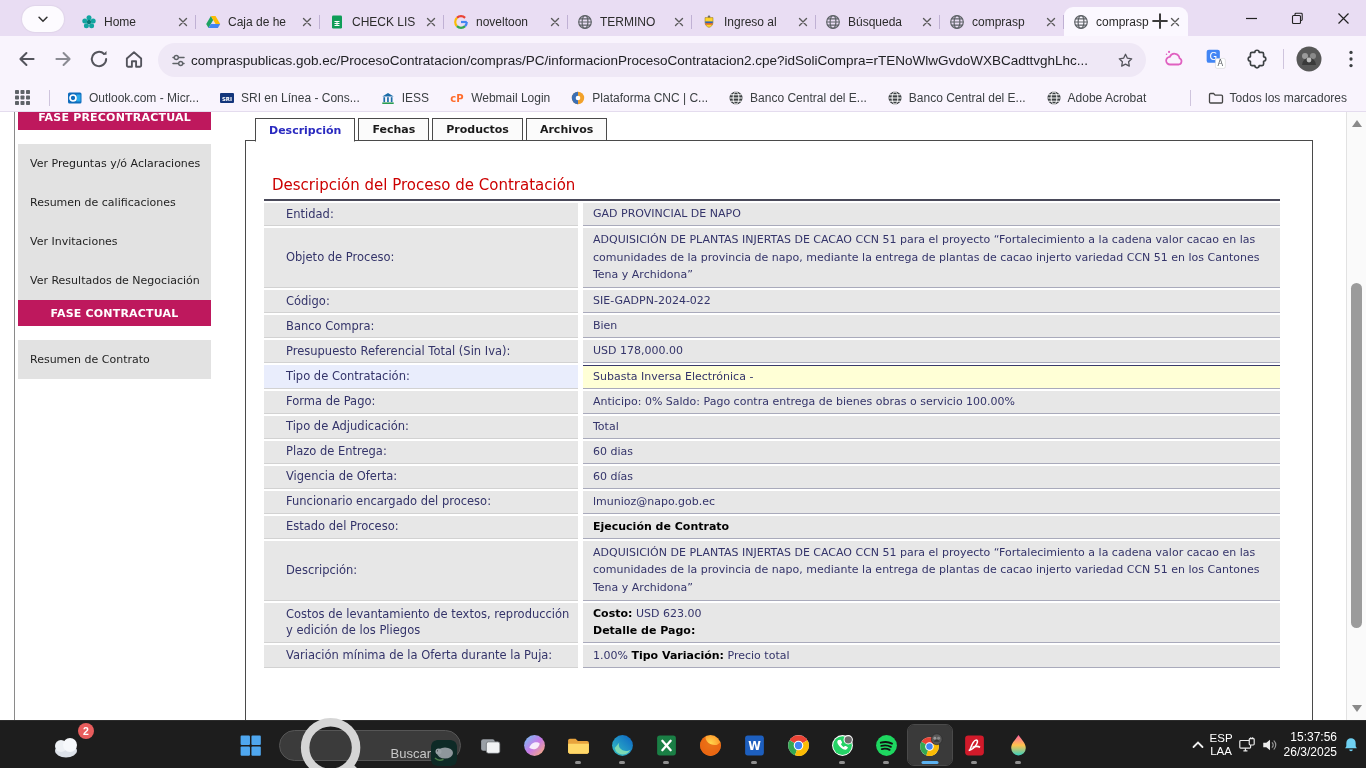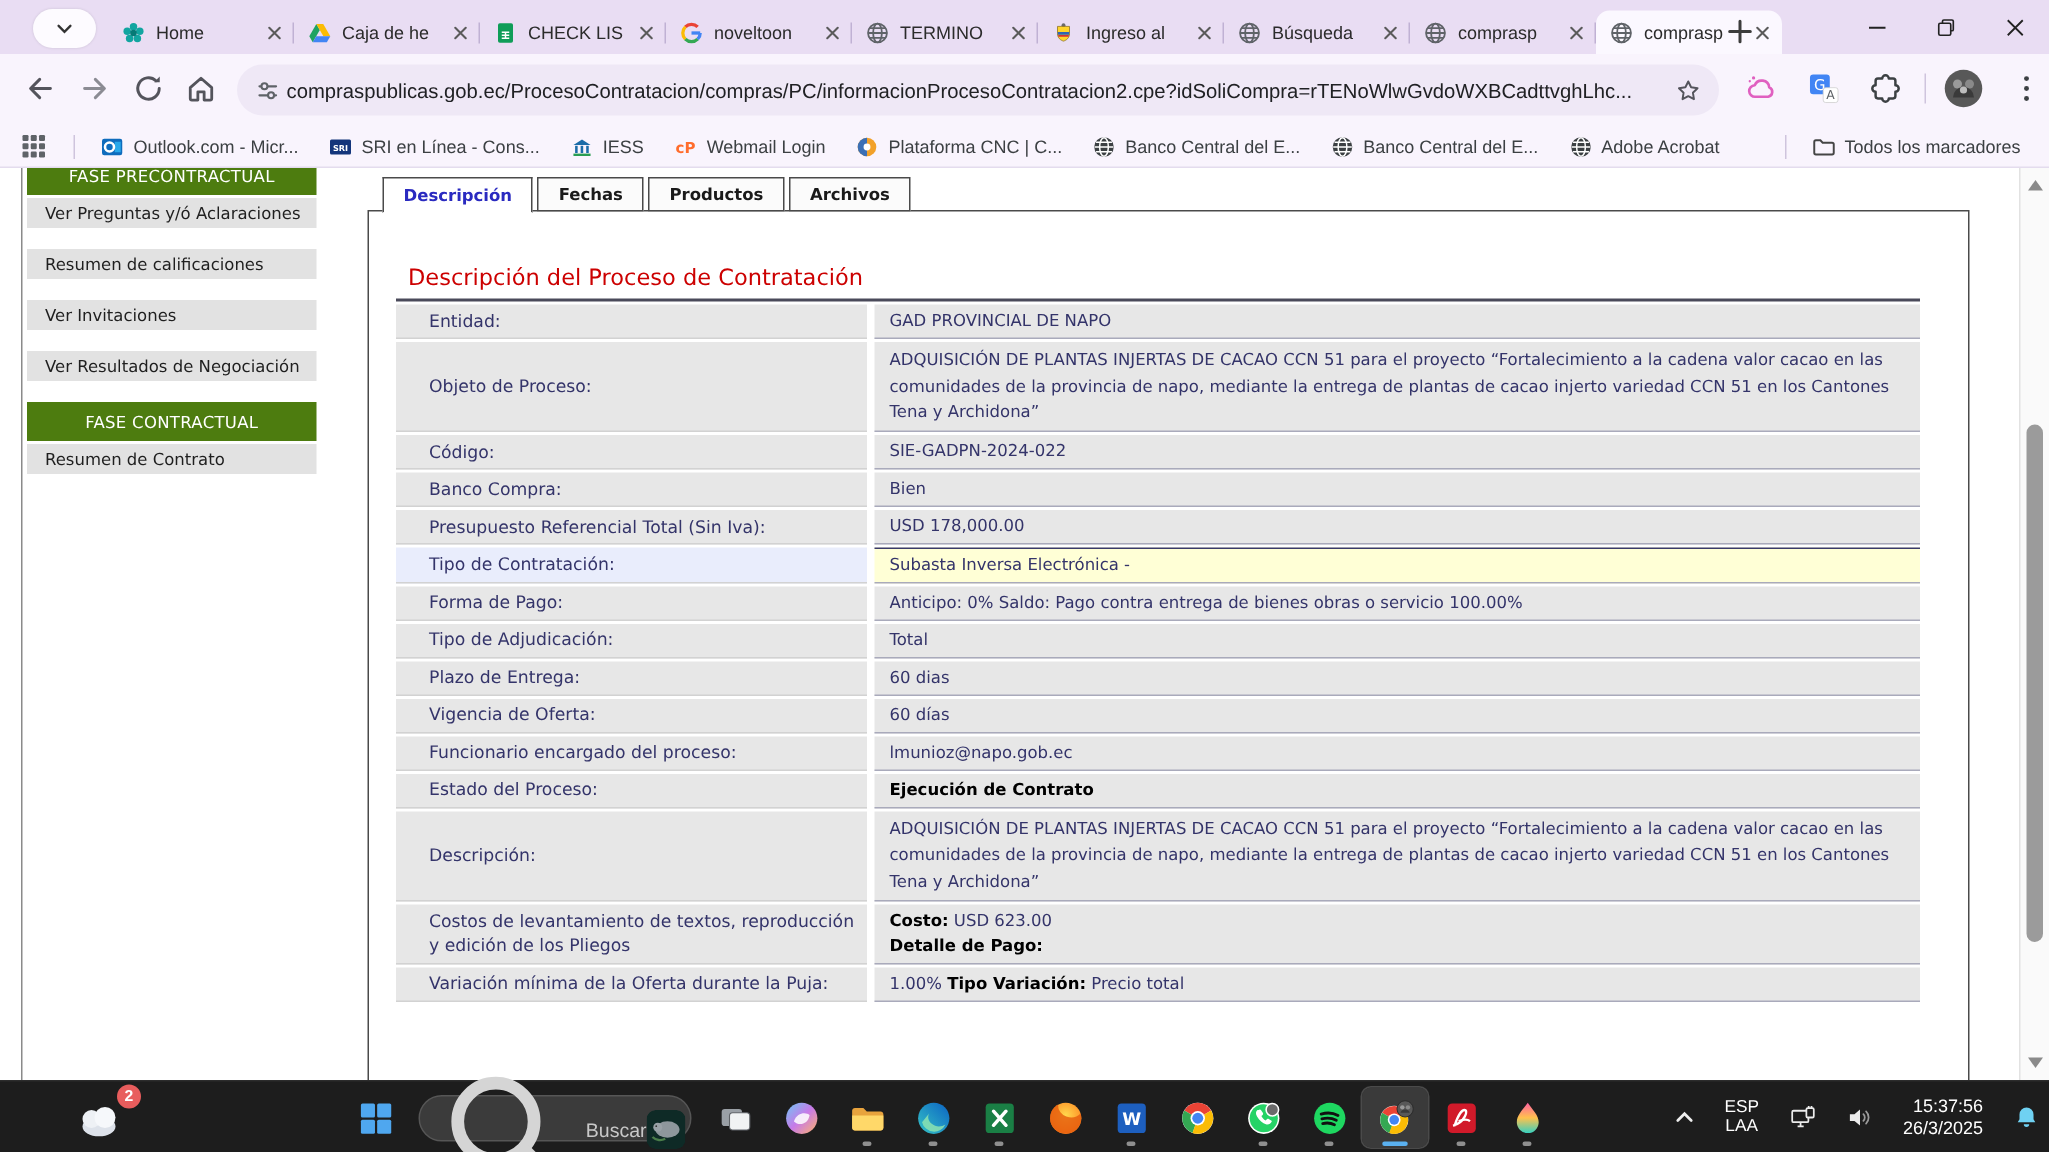--- a/index.html
+++ b/index.html
@@ -41,24 +41,24 @@
   .bmsep{width:1px;height:16px;background:#cfc4dd;margin:0 8px}
   .bm{display:flex;align-items:center;gap:6px;padding:3px 9px;border-radius:6px;font-size:12px;color:#3c4043;white-space:nowrap}
   .bm .ic{width:16px;height:16px}
   .bmright{margin-left:auto;display:flex;align-items:center;margin-right:10px}
 
   
   .page{position:absolute;top:112px;left:0;width:1366px;height:608px;background:#fff;overflow:hidden;
     font-family:"DejaVu Sans",sans-serif}
   .leftline{position:absolute;left:14px;top:0;width:1px;height:608px;background:#8a8a8a}
   .sidebar{position:absolute;left:18px;top:-8px;width:193px}
-  .sb-h{height:26px;background:#4d7c0f;color:#fff;font-size:11px;font-weight:400;display:flex;align-items:center;
-    justify-content:center;margin-bottom:2px;letter-spacing:.2px}
-  .sb-i{height:20px;background:#e2e2e2;color:#1f1f1f;font-size:11px;display:flex;align-items:center;
-    padding-left:12px;margin-bottom:14px}
+  .sb-h{height:26px;background:#be185d;color:#fff;font-size:11px;font-weight:700;display:flex;align-items:center;
+    justify-content:center;margin-bottom:14px;letter-spacing:.2px}
+  .sb-i{height:39px;background:#e2e2e2;color:#1f1f1f;font-size:11px;display:flex;align-items:center;
+    padding-left:12px;margin-bottom:0}
   .cbox{position:absolute;left:245px;top:28px;width:1068px;height:600px;border:1px solid #4a4a4a;background:#fff;box-sizing:border-box}
   .mtabs{position:absolute;left:255px;top:6px;display:flex;gap:3px;z-index:2}
   .mtab{height:23px;padding:0 13px;display:flex;align-items:center;font-size:11px;font-weight:700;color:#1a1a1a;
     background:#fbfbfb;border:1px solid #4a4a4a;box-sizing:border-box}
   .mtab.active{background:#fff;color:#2a2ac0;border-bottom:1px solid #fff;height:24px}
   .pheading{position:absolute;left:272px;top:64px;font-size:15px;color:#cc0000;z-index:2}
   .ptable{position:absolute;left:264px;top:87px;width:1016px;border-top:2px solid #4a4a5a;padding-top:2px;z-index:2}
   .prow{display:flex;gap:5px;margin-bottom:2px}
   .plabel{width:314px;background:#e7e7e7;color:#34346a;font-size:11.5px;line-height:1.45;display:flex;align-items:center;
     padding:2px 6px 2px 22px;box-sizing:border-box;border-bottom:1px solid #d2d2d2}
@@ -87,21 +87,21 @@
   .centerbar{position:absolute;left:228px;top:3px;display:flex;align-items:center;height:42px}
   .slot{width:44px;height:40px;border-radius:6px;display:flex;align-items:center;justify-content:center;position:relative;flex:none}
   .slot .ic{width:25px;height:25px}
   .slot.activeapp{background:#3a3a3a;outline:1px solid #4a4a4a}
   .rdot{position:absolute;bottom:1px;left:50%;transform:translateX(-50%);width:6px;height:3px;border-radius:2px;background:#8f8f8f}
   .rdot.on{width:17px;background:#5ab1f0}
   .searchpill{width:182px;height:31px;border-radius:16px;background:#3b3b3b;border:1px solid #565656;display:flex;
     align-items:center;padding:16px 3px 0 11px;box-sizing:border-box;margin:0 7px;flex:none}
   .searchpill .ph{flex:1;color:#c8c8c8;font-size:13px;margin-left:9px}
   .searchpill .thumb{width:26px;height:26px;border-radius:6px;overflow:hidden;flex:none}
-  .tray{position:absolute;right:6px;top:0;height:48px;display:flex;align-items:center;gap:20px}
+  .tray{position:absolute;right:6px;top:0;height:48px;display:flex;align-items:center;gap:5px}
   .tray .ic{width:18px;height:18px}
   .lang{color:#fff;font-size:11.5px;line-height:13px;text-align:center}
   .clock{color:#fff;font-size:12px;line-height:15px;text-align:right}
 </style>
 </head>
 <body>
 
 <div class="titlebar">
   <div class="tabsearch">
     <span class="ic">

